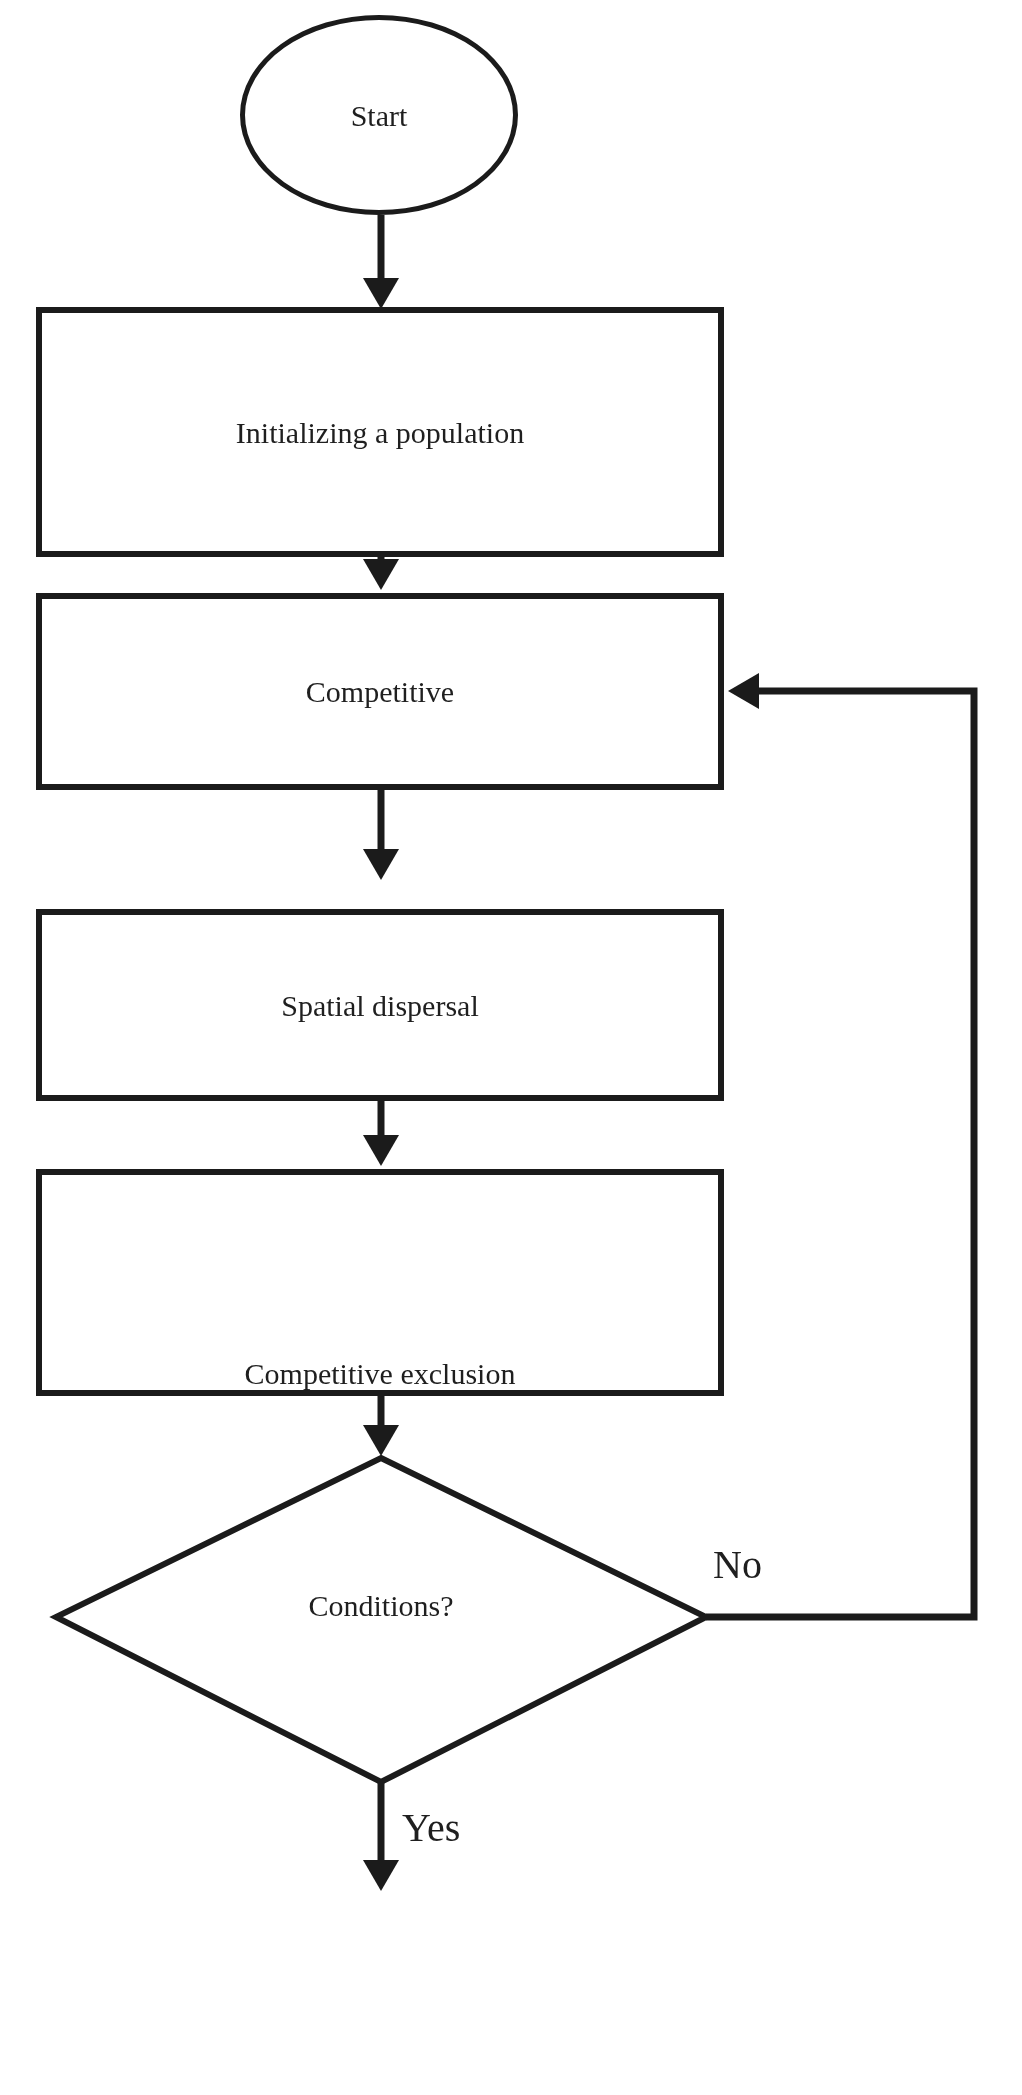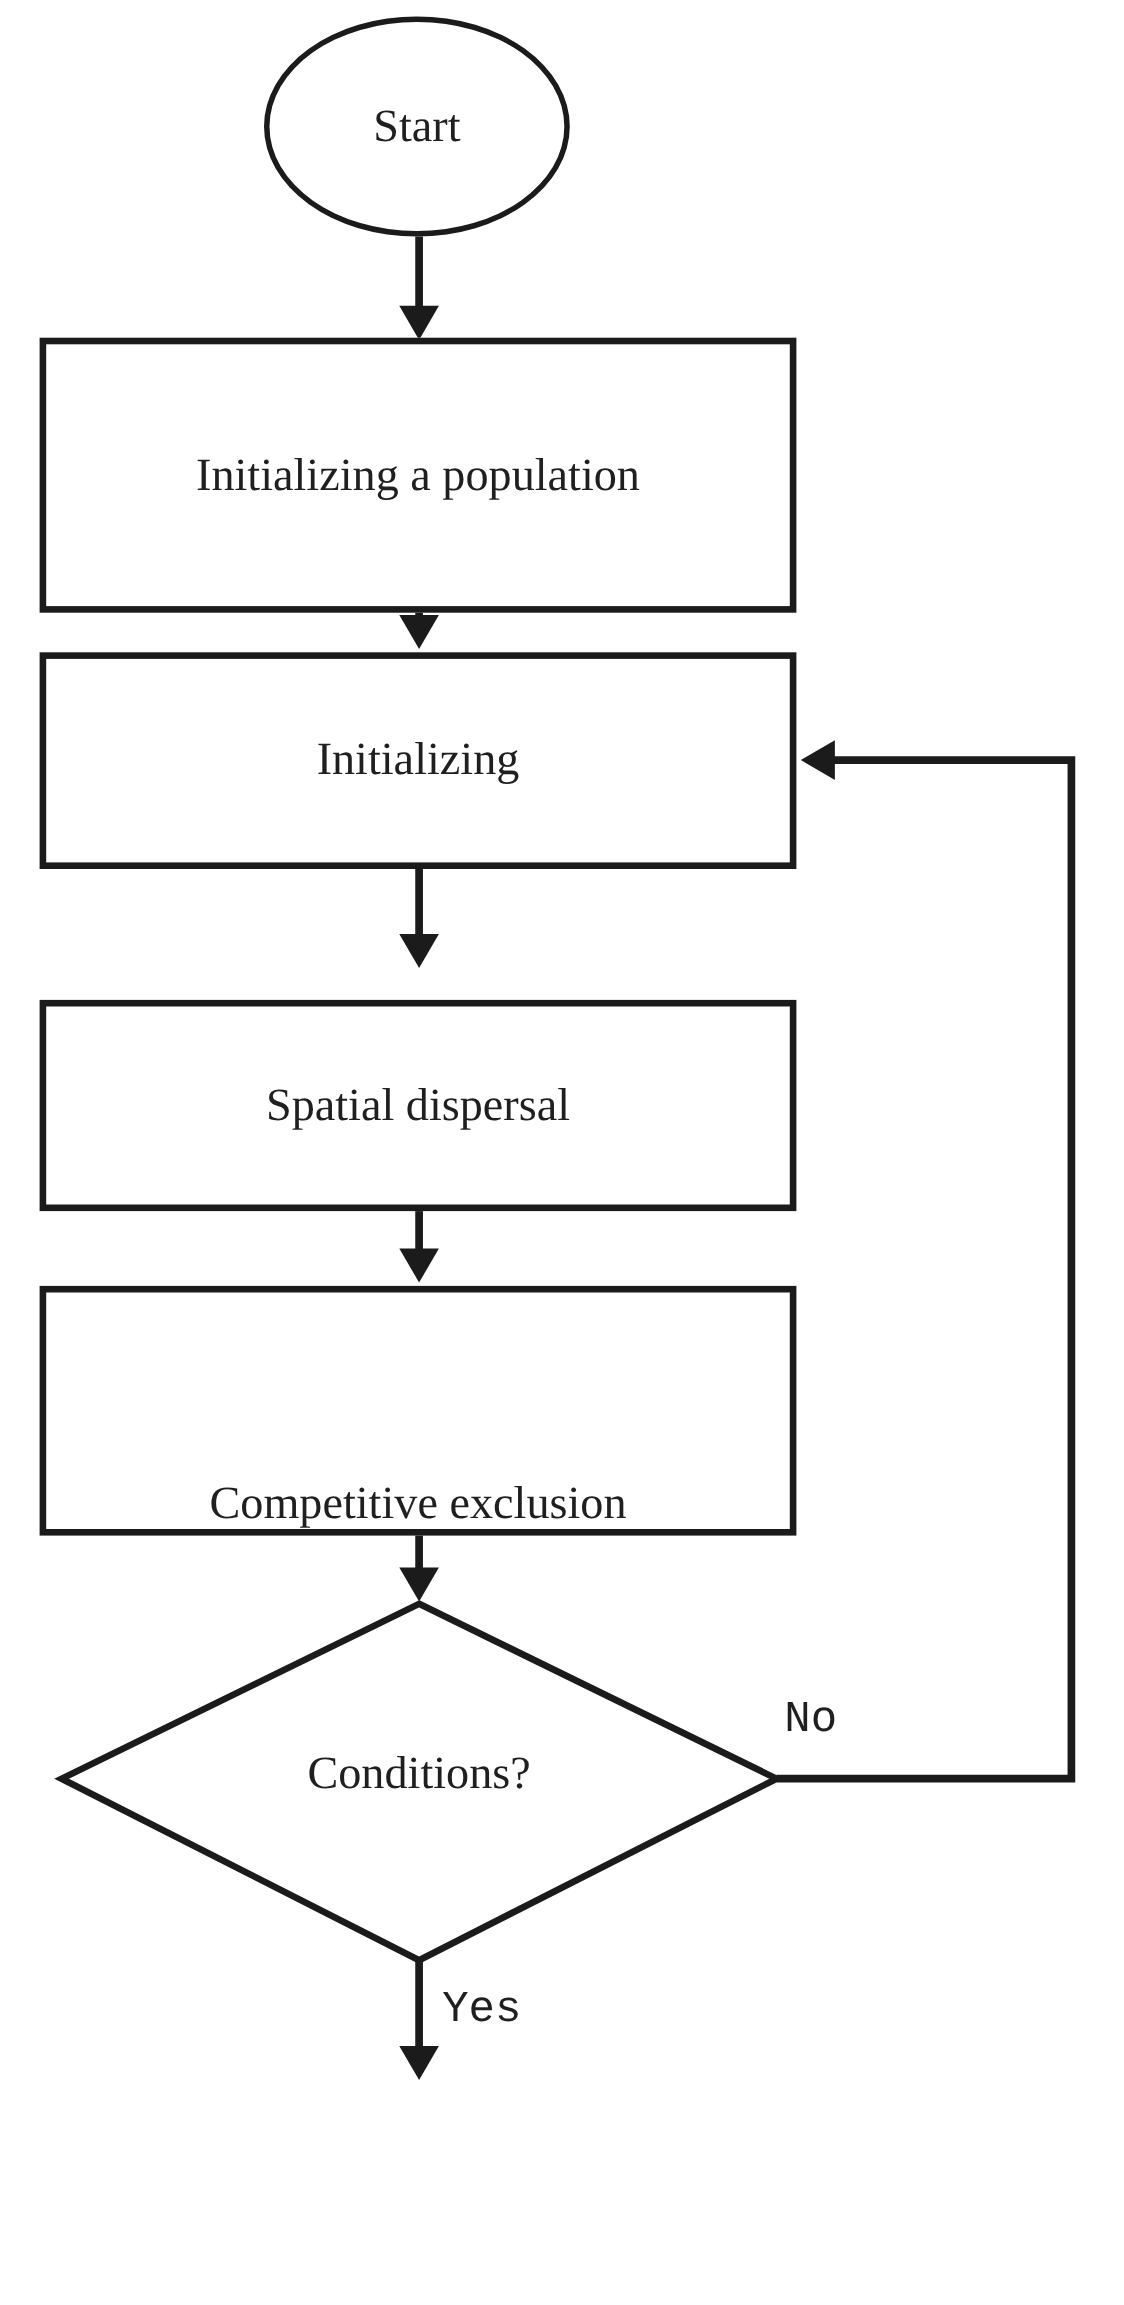--- a/index.html
+++ b/index.html
@@ -50,40 +50,39 @@
   .rect-node {
     left: 36px;
     width: 688px;
     border: 6px solid #1b1b1b;
   }
   .ellipse-node {
     border: 5px solid #1b1b1b;
     border-radius: 50%;
   }
   .node-label {
-    font-size: 42px;
+    font-size: 30px;
     line-height: 1.1;
     color: #1f1f1f;
     white-space: nowrap;
   }
   .diamond-label {
     position: absolute;
     left: 161px;
     top: 1589px;
     width: 440px;
     text-align: center;
     background: transparent;
   }
   .edge-label {
     position: absolute;
     font-size: 40px;
     line-height: 1.1;
     color: #1f1f1f;
     white-space: nowrap;
-    font-family: Liberation Mono, monospace;
   }
   .edge-label.yes { left: 402px; top: 1806px; }
   .edge-label.no  { left: 713px; top: 1543px; }
 </style>
 </head>
 <body>
 
 <div class="canvas">
 
   <svg class="connector-layer" viewBox="0 0 1022 2095">
@@ -128,21 +127,21 @@
 
   <div class="node ellipse-node" style="left:240px; top:15px; width:278px; height:200px;">
     <span class="node-label">Start</span>
   </div>
 
   <div class="node rect-node" style="top:307px; height:250px;">
     <span class="node-label">Initializing a population</span>
   </div>
 
   <div class="node rect-node" style="top:593px; height:197px;">
-    <span class="node-label">Initializing</span>
+    <span class="node-label">Competitive</span>
   </div>
 
   <div class="node rect-node" style="top:883px; height:192px;margin-top:26px;">
     <span class="node-label">Spatial dispersal</span>
   </div>
 
   <div class="node rect-node" style="top:1169px; height:227px;align-items:flex-end;">
     <span class="node-label">Competitive exclusion</span>
   </div>
 

